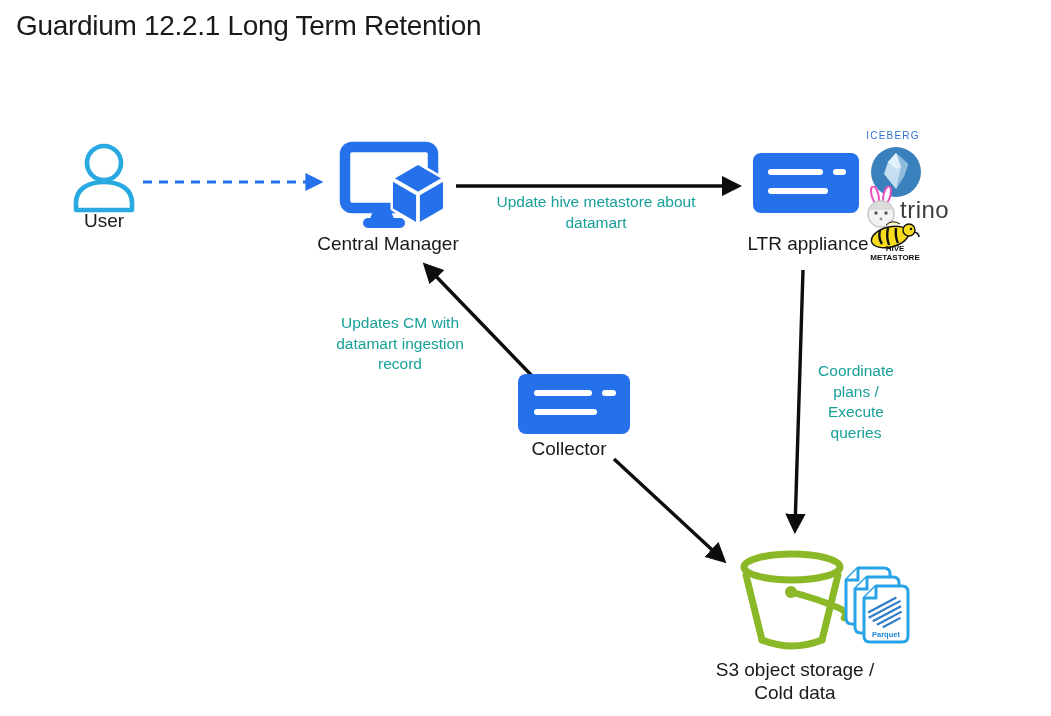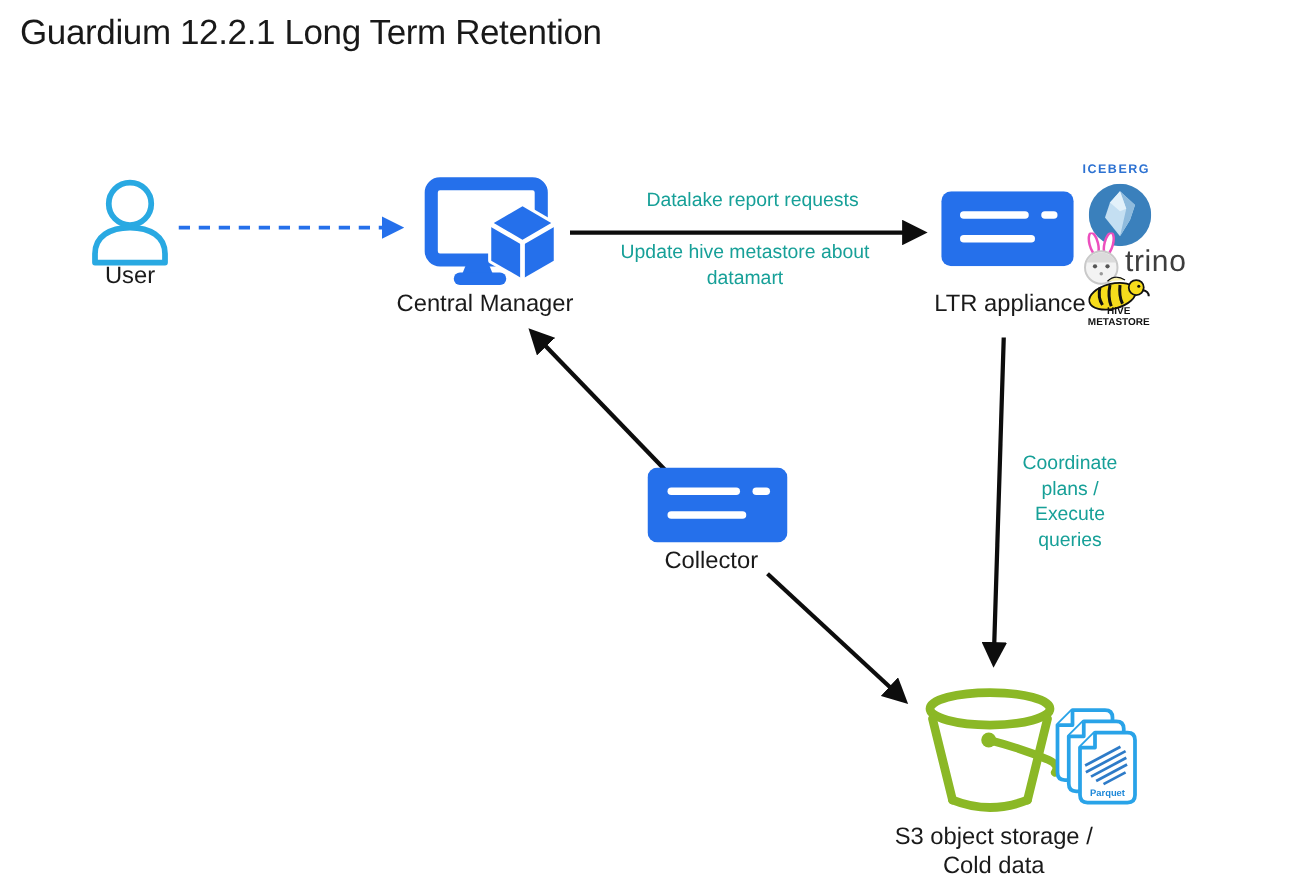--- a/index.html
+++ b/index.html
@@ -2,21 +2,21 @@
 <html style="--node_blue: #2570EB; --user_blue: #29A9E2; --annotation_teal: #17A098; --arrow_black: #0d0d0d; --bucket_green: #8BB826; --parquet_blue: #29A3E8; --iceberg_blue: #2D72D2; --iceberg_circle: #3A80BC; --trino_dark: #3D3D3D; --trino_pink: #EC4FBE; --hive_yellow: #F6DC1C;"><head>
 <meta charset="utf-8">
 <style>
   html,body{margin:0;padding:0;background:#ffffff;}
   body{font-family:"Liberation Sans", sans-serif;}
   .canvas{position:relative;width:1051px;height:716px;background:#fff;overflow:hidden;}
   .abs{position:absolute;}
   .page-title{font-size:28px;font-weight:400;color:#191919;letter-spacing:-0.3px;white-space:nowrap;}
   .node-label{font-size:19px;color:#1a1a1a;text-align:center;white-space:pre-line;line-height:23px;}
   .annot{font-size:15.5px;color:var(--annotation_teal);text-align:center;white-space:pre-line;line-height:20.5px;}
-  .iceberg-label{font-size:10px;font-weight:bold;color:var(--iceberg_blue);letter-spacing:1.2px;text-align:center;}
+  .iceberg-label{font-size:10px;font-weight:normal;color:var(--iceberg_blue);letter-spacing:1.2px;text-align:center;}
   .trino-label{font-size:24px;color:var(--trino_dark);letter-spacing:0.5px;}
   .hive-label{font-size:8px;font-weight:bold;color:#111;text-align:center;line-height:8.5px;white-space:pre-line;letter-spacing:0px;}
   svg{display:block;}
   .arrow-line{stroke:var(--arrow_black);stroke-width:3.4;fill:none;}
   .dash-line{stroke:var(--node_blue);stroke-width:3;fill:none;stroke-dasharray:9 7;}
   .ah-black{fill:var(--arrow_black);}
   .ah-blue{fill:var(--node_blue);}
   .stroke-user{stroke:var(--user_blue);fill:none;}
   .stroke-node{stroke:var(--node_blue);fill:none;}
   .fill-node{fill:var(--node_blue);}
@@ -64,21 +64,20 @@
       <polygon points="0,-29 25,-14.5 25,14.5 0,29 -25,14.5 -25,-14.5" class="fill-node" stroke="#ffffff" stroke-width="5" paint-order="stroke" stroke-linejoin="round"></polygon>
       <g stroke="#ffffff" stroke-width="3.8" stroke-linecap="round">
         <line x1="-25" y1="-14.5" x2="0" y2="0"></line>
         <line x1="25" y1="-14.5" x2="0" y2="0"></line>
         <line x1="0" y1="0" x2="0" y2="29"></line>
       </g>
     </g>
   </svg>
   <div class="abs node-label" style="left:288px;top:232px;width:200px;">Central Manager</div>
 
-  <div class="abs annot" style="left:492px;top:151px;width:220px;">Datalake report requests</div>
   <div class="abs annot" style="left:476px;top:192px;width:240px;text-align:center;">Update hive metastore about
 datamart</div>
 
   <svg class="abs" style="left:753px;top:153px;" width="106" height="60" viewBox="0 0 106 60">
     <rect class="fill-node" x="0" y="0" width="106" height="60" rx="8"></rect>
     <rect class="white-ln" x="15" y="16" width="55" height="6" rx="3"></rect>
     <rect class="white-ln" x="80" y="16" width="13" height="6" rx="3"></rect>
     <rect class="white-ln" x="15" y="35" width="60" height="6" rx="3"></rect>
   </svg>
   <div class="abs node-label" style="left:708px;top:232px;width:200px;">LTR appliance</div>
@@ -108,20 +107,23 @@
     <ellipse cx="24" cy="16" rx="19" ry="10" transform="rotate(-14 24 16)" fill="#F6DC1C" stroke="#111" stroke-width="1.4"></ellipse>
     <path d="M14,9 q-2,8 2,14 M22,7 q-2,9 1,17 M30,7 q-1,9 2,15" stroke="#111" stroke-width="2.4" fill="none"></path>
     <circle cx="43" cy="9" r="6" fill="#F6DC1C" stroke="#111" stroke-width="1.4"></circle>
     <circle cx="45" cy="8" r="1.2" fill="#111"></circle>
     <path d="M48,11 q5,1 5,5" stroke="#111" stroke-width="1.6" fill="none"></path>
     <path d="M20,4 q6,-6 14,-1" fill="#FBF3B0" stroke="#111" stroke-width="1"></path>
   </svg>
   <div class="abs hive-label" style="left:855px;top:245px;width:80px;">HIVE
 METASTORE</div>
 
+  <div class="abs annot" style="left:310px;top:313px;width:180px;">Updates CM with
+datamart ingestion
+record</div>
 
   <svg class="abs" style="left:518px;top:374px;" width="112" height="60" viewBox="0 0 112 60">
     <rect class="fill-node" x="0" y="0" width="112" height="60" rx="8"></rect>
     <rect class="white-ln" x="16" y="16" width="58" height="6" rx="3"></rect>
     <rect class="white-ln" x="84" y="16" width="14" height="6" rx="3"></rect>
     <rect class="white-ln" x="16" y="35" width="63" height="6" rx="3"></rect>
   </svg>
   <div class="abs node-label" style="left:469px;top:437px;width:200px;">Collector</div>
 
 

